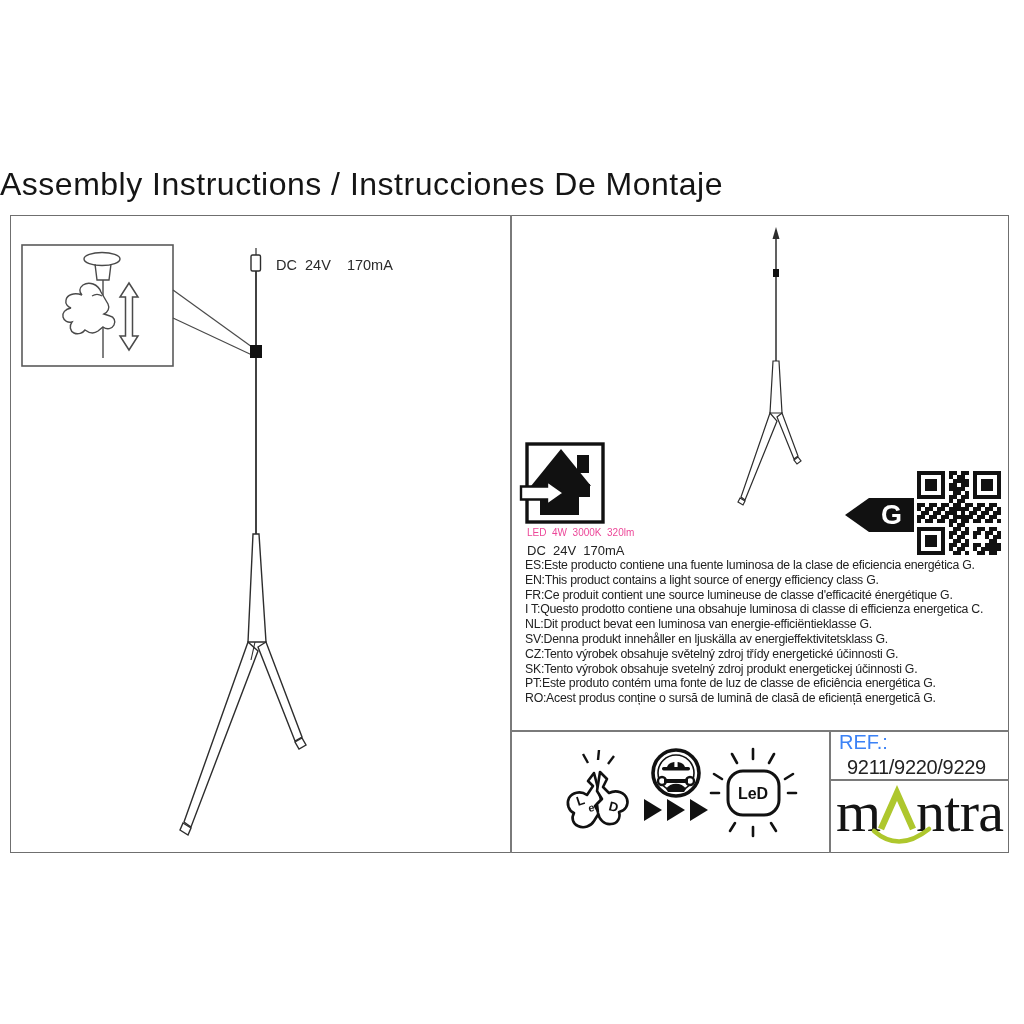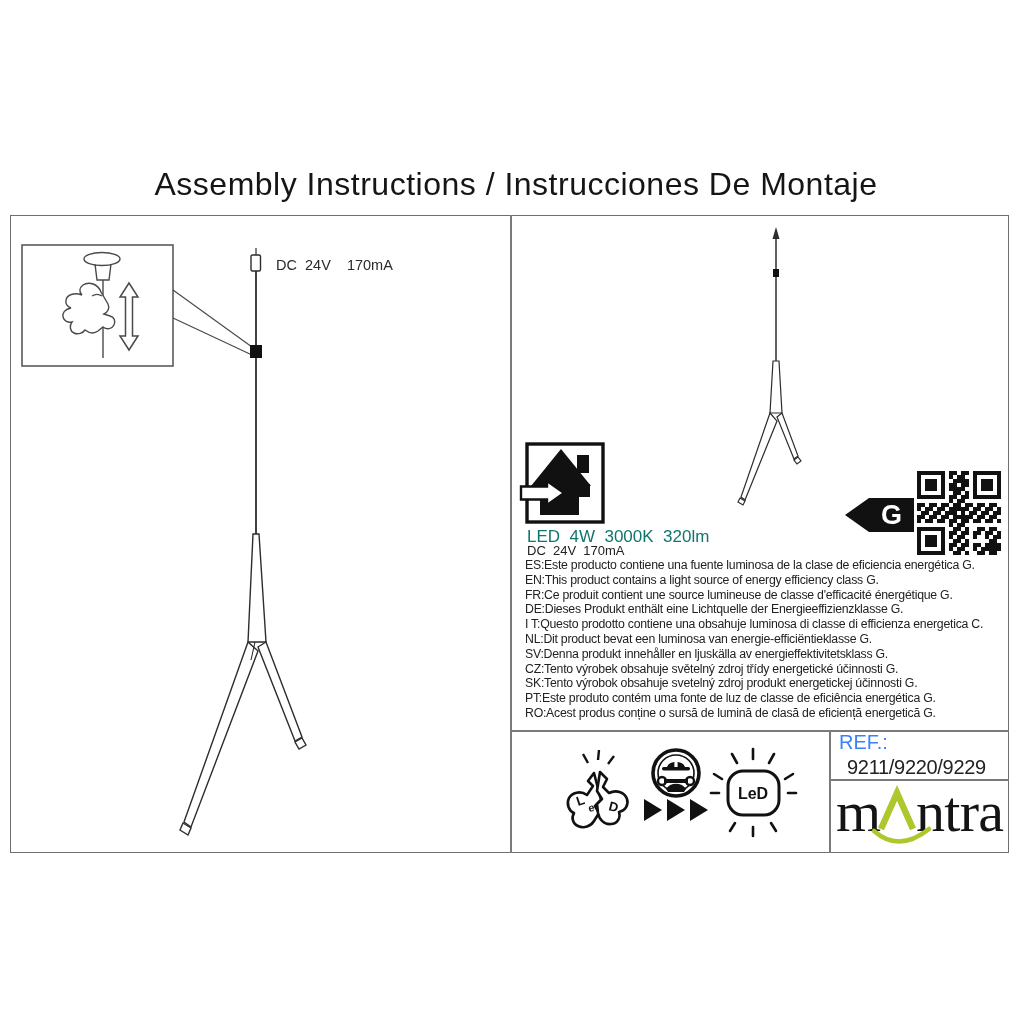--- a/index.html
+++ b/index.html
@@ -2,35 +2,35 @@
 <html><head>
 <meta charset="utf-8">
 <style>
   html,body{margin:0;padding:0;background:#ffffff;}
   .page{
     position:relative;width:1024px;height:1024px;background:#fff;
     font-family:"Liberation Sans",sans-serif;color:#1a1a1a;overflow:hidden;
   }
   .abs{position:absolute;}
   .title{
-    left:0;right:0;top:166px;text-align:center;
-    font-size:32px;letter-spacing:0.5px;color:#151515;white-space:pre;margin-left:8px;
+    left:0;right:0;top:166px;text-align:left;
+    font-size:32px;letter-spacing:0.5px;color:#151515;white-space:pre;
   }
   .main-border{
     left:10px;top:215px;width:999px;height:638px;
     border:1.6px solid #6f6f6f;box-sizing:border-box;
   }
   .vline,.hline{background:#7a7a7a;}
   .divider-main{left:510px;top:215px;width:1.6px;height:638px;}
   .hline-footer{left:511px;top:730px;width:498px;height:1.6px;}
   .vline-footer{left:829px;top:730px;width:1.6px;height:123px;}
   .hline-ref{left:829px;top:779px;width:180px;height:1.6px;}
   svg.art{left:0;top:0;width:1024px;height:1024px;pointer-events:none;}
   .dc-label{left:276px;top:257px;font-size:14.5px;white-space:pre;color:#2a2a2a;}
-  .spec1{left:527px;top:527px;font-size:17px;white-space:pre;color:#0f766e;}
+  .spec1{left:527px;top:527px;font-size:10px;white-space:pre;color:#ec4899;}
   .spec2{left:527px;top:543px;font-size:13px;white-space:pre;color:#222;}
   .langs{left:525px;top:558px;width:484px;}
   .langs div{
     font-size:12.3px;line-height:14.8px;white-space:nowrap;
     letter-spacing:-0.25px;color:#222;
   }
   .g-letter{
     left:869px;top:499px;width:45px;height:33px;text-align:center;
     font-size:27px;font-weight:bold;color:#fff;line-height:33px;
   }
@@ -205,21 +205,20 @@
 
   <div class="abs dc-label">DC  24V    170mA</div>
 
   <div class="abs spec1">LED  4W  3000K  320lm</div>
   <div class="abs spec2">DC  24V  170mA</div>
 
   <div class="abs langs">
     <div>ES:Este producto contiene una fuente luminosa de la clase de eficiencia energética G.</div>
     <div>EN:This product contains a light source of energy efficiency class G.</div>
     <div>FR:Ce produit contient une source lumineuse de classe d'efficacité énergétique G.</div>
-    <div>DE:Dieses Produkt enthält eine Lichtquelle der Energieeffizienzklasse G.</div>
     <div>I T:Questo prodotto contiene una obsahuje luminosa di classe di efficienza energetica C.</div>
     <div>NL:Dit product bevat een luminosa van energie-efficiëntieklasse G.</div>
     <div>SV:Denna produkt innehåller en ljuskälla av energieffektivitetsklass G.</div>
     <div>CZ:Tento výrobek obsahuje světelný zdroj třídy energetické účinnosti G.</div>
     <div>SK:Tento výrobok obsahuje svetelný zdroj produkt energetickej účinnosti G.</div>
     <div>PT:Este produto contém uma fonte de luz de classe de eficiência energética G.</div>
     <div>RO:Acest produs conține o sursă de lumină de clasă de eficiență energetică G.</div>
   </div>
 
   <div class="abs g-letter">G</div>

